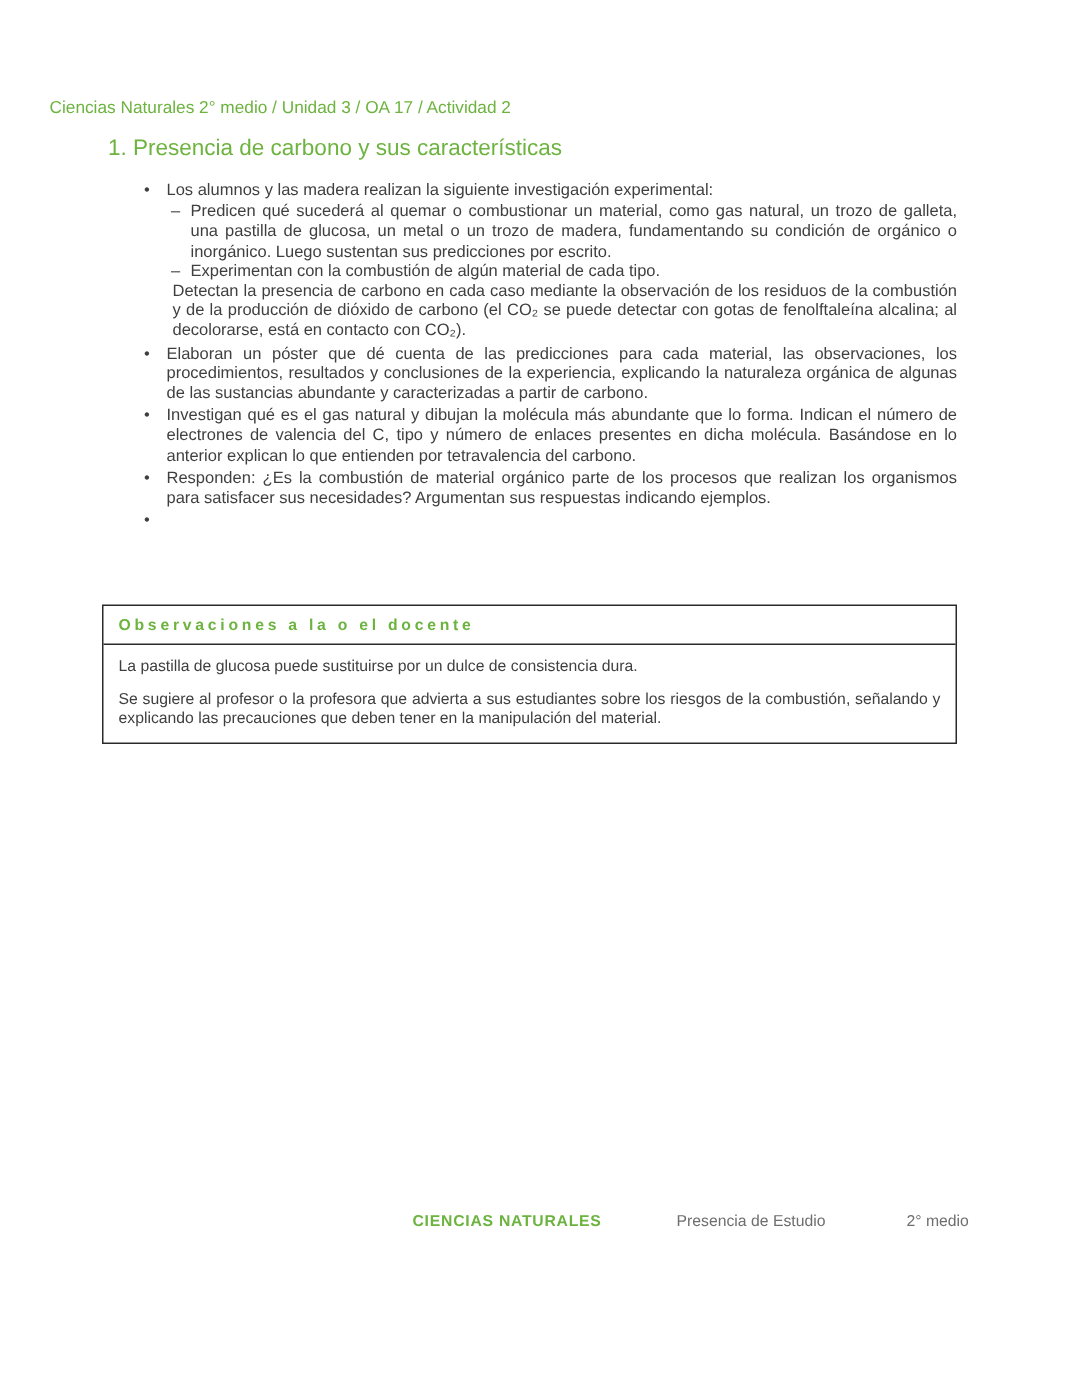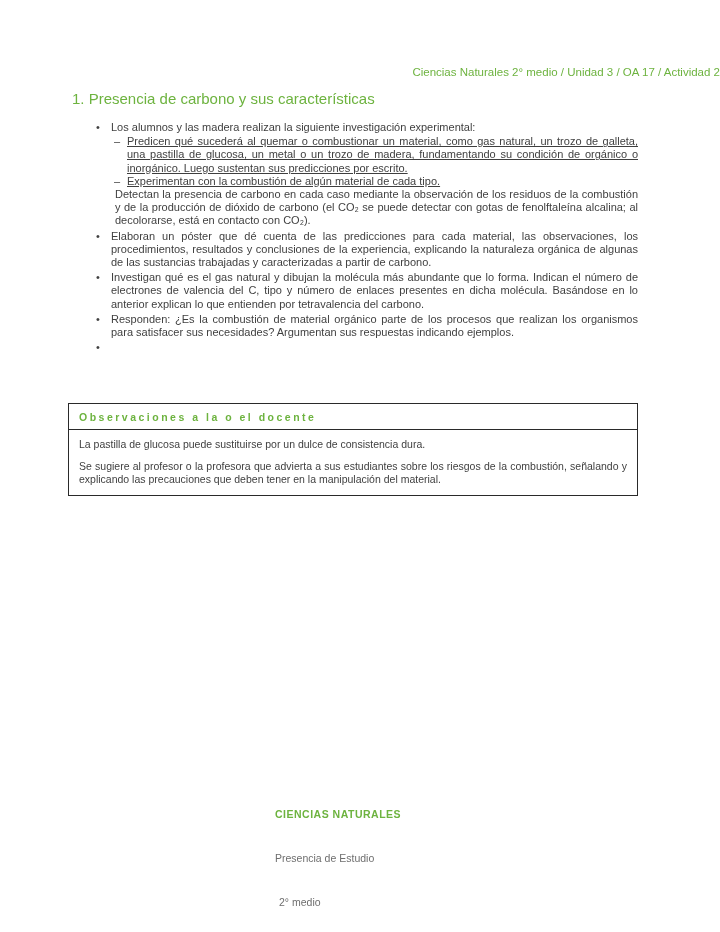--- a/index.html
+++ b/index.html
@@ -9,21 +9,21 @@
     font-family: "Liberation Sans", sans-serif;
     color: #3f3f3f;
     position: relative;
     overflow: hidden;
   }
   .page { position: absolute; inset: 0; }
 
   .breadcrumb {
     position: absolute;
     top: 66px; left: 0; width: 100%;
-    text-align: right;
+    text-align: left;
     color: #6db33f;
     font-size: 11.5px;
     padding-left: 33px;
   }
 
   .section-title {
     position: absolute;
     top: 90px; left: 72px;
     color: #6db33f;
     font-size: 15px;
@@ -40,21 +40,21 @@
   }
 
   .bullets { padding-left: 24px; }
   .b-item { display: flex; margin-bottom: 2px; }
   .b-item > .marker { flex: 0 0 15px; text-align: left; }
   .b-item > .b-body { flex: 1 1 auto; }
 
   .sub-items { margin-top: 1px; }
   .s-item { display: flex; }
   .s-item > .marker { flex: 0 0 16px; padding-left: 3px; }
-  .s-item > .s-body { flex: 1 1 auto; text-decoration: underline; }
+  .s-item > .s-body { flex: 1 1 auto; }
   .s-cont { margin-left: 4px; }
 
   .obs-box {
     position: absolute;
     top: 403px;
     left: 68px;
     width: 570px;
     border: 1px solid #2a2a2a;
     background: #ffffff;
   }
@@ -73,26 +73,25 @@
     text-align: justify;
   }
   .obs-body .obs-p { margin-bottom: 9px; }
   .obs-body .obs-p:last-child { margin-bottom: 0; }
 
   .footer {
     position: absolute;
     top: 808px;
     left: 275px;
     display: flex;
-    align-items: flex-start;
-    gap: 32px;
+    align-items: center;
+    gap: 50px;
     font-size: 10.5px;
     color: #6e6e6e;
     white-space: nowrap;
-    flex-direction: column;
   }
   .footer .brand {
     color: #6db33f;
     font-weight: bold;
     letter-spacing: 0.5px;
   }
   .footer .level { margin-left: 4px; }
 </style>
 </head>
 <body>
@@ -122,21 +121,21 @@
               <div class="s-body">Experimentan con la combustión de algún material de cada tipo.</div>
             </div>
             <div class="s-cont">Detectan la presencia de carbono en cada caso mediante la observación de los residuos de la combustión y de la producción de dióxido de carbono (el CO₂ se puede detectar con gotas de fenolftaleína alcalina; al decolorarse, está en contacto con CO₂).</div>
 
           </div>
         </div>
       </div>
 
       <div class="b-item">
         <span class="marker">•</span>
-        <div class="b-body">Elaboran un póster que dé cuenta de las predicciones para cada material, las observaciones, los procedimientos, resultados y conclusiones de la experiencia, explicando la naturaleza orgánica de algunas de las sustancias trabajadas y caracterizadas a partir de carbono.</div>
+        <div class="b-body">Elaboran un póster que dé cuenta de las predicciones para cada material, las observaciones, los procedimientos, resultados y conclusiones de la experiencia, explicando la naturaleza orgánica de algunas de las sustancias abundante y caracterizadas a partir de carbono.</div>
       </div>
 
       <div class="b-item">
         <span class="marker">•</span>
         <div class="b-body">Investigan qué es el gas natural y dibujan la molécula más abundante que lo forma. Indican el número de electrones de valencia del C, tipo y número de enlaces presentes en dicha molécula. Basándose en lo anterior explican lo que entienden por tetravalencia del carbono.</div>
       </div>
 
       <div class="b-item">
         <span class="marker">•</span>
         <div class="b-body">Responden: ¿Es la combustión de material orgánico parte de los procesos que realizan los organismos para satisfacer sus necesidades? Argumentan sus respuestas indicando ejemplos.</div>

